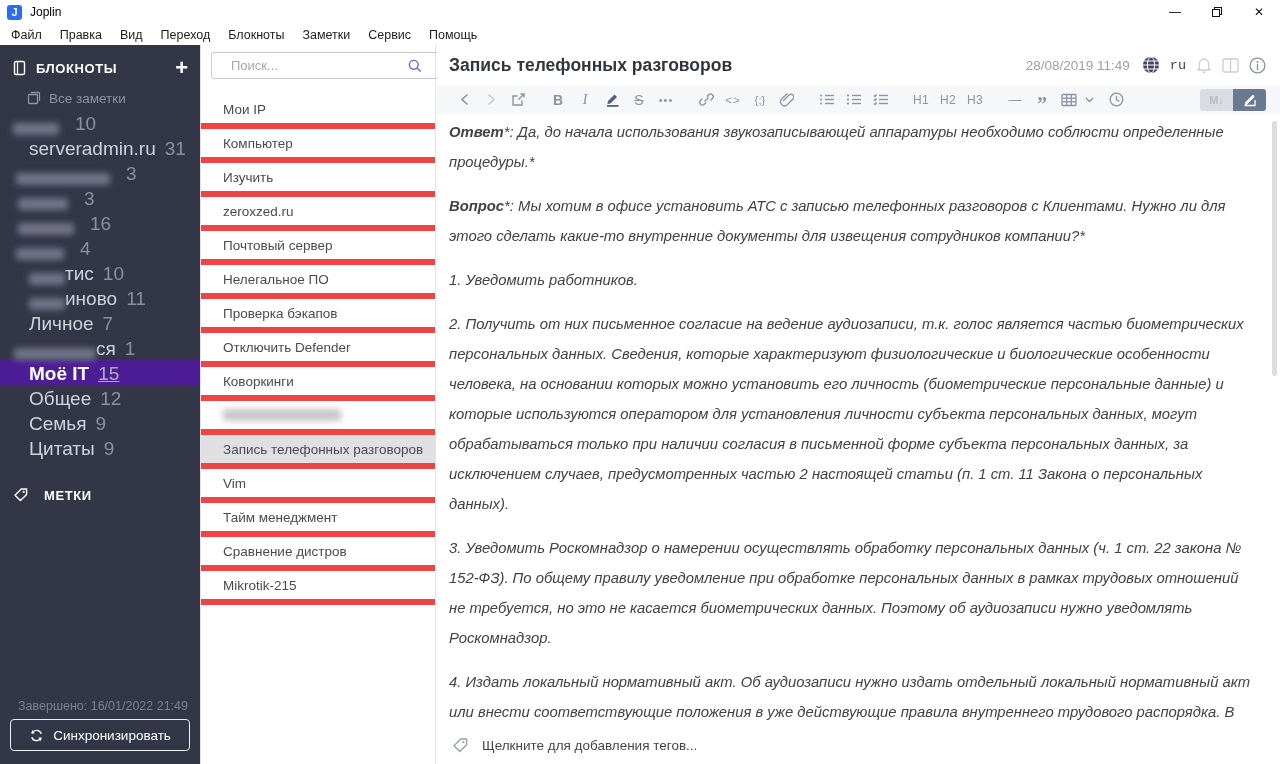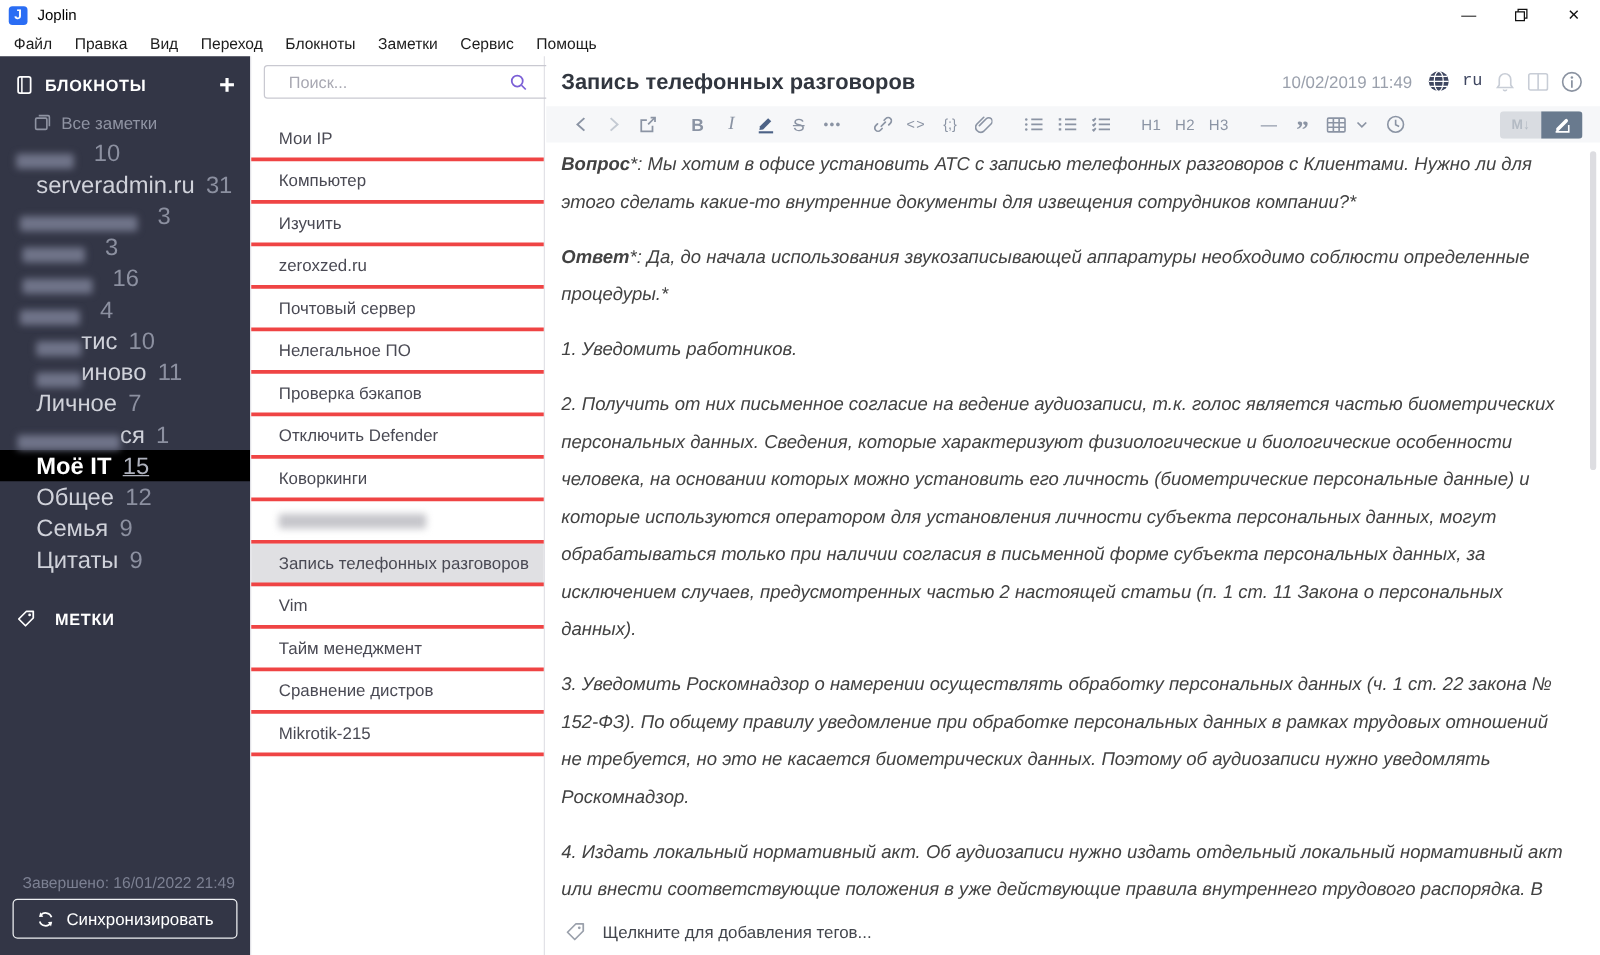--- a/index.html
+++ b/index.html
@@ -20,39 +20,39 @@
 
   
   .sidebar { position:absolute; top:45px; bottom:0; left:0; width:200px; background:#333646; color:#d0d2da; }
   .sb-header { display:flex; align-items:center; height:36px; margin-top:5px; padding:0 12px; }
   .sb-header .hd-label { font-size:13px; font-weight:bold; color:#fff; letter-spacing:.6px; margin-left:9px; }
   .sb-plus { margin-left:auto; color:#fff; font-size:22px; font-weight:bold; line-height:20px; }
   .sb-allnotes { display:flex; align-items:center; height:24px; padding-left:27px; color:#8f93a2; font-size:13.5px; }
   .sb-allnotes span { margin-left:8px; }
   .sb-item { height:25px; display:flex; align-items:flex-end; padding-left:29px; font-size:19px; color:#d0d2da; }
   .sb-item .count { margin-left:9px; color:#8c90a0; }
-  .sb-item.selected { background:#000000; color:#fff; font-weight:bold; }
+  .sb-item.selected { background:#4c1d95; color:#fff; font-weight:bold; }
   .sb-item.selected .count { color:#aeb1bd; font-weight:normal;text-decoration:underline; }
   .redact { display:inline-block; height:12px; border-radius:2px; background:#707489; filter:blur(3px); margin-right:7px; }
   .redact-light { display:inline-block; height:12px; border-radius:2px; background:#c6c6cb; filter:blur(3px); }
   .sb-tags-header { display:flex; align-items:center; margin-top:27px; padding:0 13px; }
   .sb-tags-header .hd-label { font-size:13px; font-weight:bold; color:#fff; letter-spacing:.6px; margin-left:15px; }
   .sync-status { position:absolute; bottom:51px; left:18px; font-size:12.5px; color:#7c8092;margin-top:25px; }
   .sync-btn { position:absolute; bottom:13px; left:10px; width:180px; height:32px; border:1px solid #eef0f2; border-radius:4px;
               background:transparent; color:#fff; font-size:13.5px; display:flex; align-items:center; justify-content:center; gap:9px; }
 
   
   .notelist { position:absolute; top:45px; bottom:0; left:200px; width:236px; background:#fff; border-right:1px solid #e2e2e7; border-left:1px solid #e2e2e7; }
   .search-row { display:flex; align-items:center; margin:7px 8px 0 10px; gap:7px; }
   .search-box { flex:1; height:27px; border:1px solid #c9c9d1; border-radius:3px; display:flex; align-items:center; padding:0 19px; }
   .search-box input { border:none; outline:none; flex:1; min-width:0; font-size:13px; color:#555; font-family:"Liberation Sans",sans-serif; }
   .search-box input::placeholder { color:#a8a8b2; }
   .btn-purple { width:27px; height:27px; border-radius:6px; background:#5b3bd5; display:flex; align-items:center; justify-content:center; flex:0 0 auto; }
   .notes { margin-top:16px; }
-  .note-item { height:34px; display:flex; align-items:center; padding:0 8px 0 22px; font-size:13.5px; color:#4a4a54; border-bottom:3px solid #ef4444; }
+  .note-item { height:34px; display:flex; align-items:center; padding:0 8px 0 22px; font-size:13.5px; color:#4a4a54; border-bottom:6px solid #ef4444; }
   .note-item.selected { background:#e0e0e3; }
 
   
   .editor { position:absolute; top:45px; bottom:0; left:437px; right:0; background:#fff; }
   .ed-header { position:absolute; top:0; left:0; right:0; height:40px; display:flex; align-items:center; padding:0 14px 0 12px; }
   .ed-title { font-size:17.5px; font-weight:bold; color:#31363f; }
   .ed-meta { margin-left:auto; display:flex; align-items:center; gap:10px; }
   .ed-date { font-size:13.5px; color:#9aa0ac; margin-right:2px; }
   .ed-locale { font-size:13.5px; color:#3e4660;font-family:Liberation Mono, monospace; }
   .toolbar { position:absolute; top:40px; left:0; right:0; height:29px; background:#f6f7f9; display:flex; align-items:center; padding:0 14px 0 18px; color:#8b94a4; }
@@ -277,21 +277,21 @@
     <div class="note-item">
         <span>Mikrotik-215</span>
       </div>
   </div>
 </div>
 
 <div class="editor">
   <div class="ed-header">
     <div class="ed-title">Запись телефонных разговоров</div>
     <div class="ed-meta">
-      <span class="ed-date">10/02/2019 11:49</span>
+      <span class="ed-date">28/08/2019 11:49</span>
       <svg width="18" height="18" viewBox="0 0 18 18">
         <circle cx="9" cy="9" r="8" fill="#3e4660"></circle>
         <ellipse cx="9" cy="9" rx="3.6" ry="8" fill="none" stroke="#fff" stroke-width="1"></ellipse>
         <line x1="1" y1="9" x2="17" y2="9" stroke="#fff" stroke-width="1"></line>
         <line x1="2.2" y1="5" x2="15.8" y2="5" stroke="#fff" stroke-width="1"></line>
         <line x1="2.2" y1="13" x2="15.8" y2="13" stroke="#fff" stroke-width="1"></line>
       </svg>
       <span class="ed-locale">ru</span>
       <svg width="16" height="17" viewBox="0 0 16 17">
         <path d="M8 2 a4.6 4.6 0 0 1 4.6 4.6 V11 l1.4 2 H2 l1.4-2 V6.6 A4.6 4.6 0 0 1 8 2 Z" fill="none" stroke="#c8cdd6" stroke-width="1.3"></path>
@@ -411,22 +411,22 @@
       <div class="toggle-rt">
         <svg width="14" height="14" viewBox="0 0 14 14">
           <path d="M2 12.5 V9.5 L9 2.5 a1.4 1.4 0 0 1 2 2 L4 11.5 Z" fill="#fff"></path>
           <path d="M12 7 V12.5 H1.5" fill="none" stroke="#fff" stroke-width="1.3"></path>
         </svg>
       </div>
     </div>
   </div>
 
   <div class="content">
+    <p><span class="lead">Ответ</span><span>*: Да, до начала использования звукозаписывающей аппаратуры необходимо соблюсти определенные процедуры.*</span></p>
     <p><span class="lead">Вопрос</span><span>*: Мы хотим в офисе установить АТС с записью телефонных разговоров с Клиентами. Нужно ли для этого сделать какие-то внутренние документы для извещения сотрудников компании?*</span></p>
-    <p><span class="lead">Ответ</span><span>*: Да, до начала использования звукозаписывающей аппаратуры необходимо соблюсти определенные процедуры.*</span></p>
     <p><span>1. Уведомить работников.</span></p>
     <p><span>2. Получить от них письменное согласие на ведение аудиозаписи, т.к. голос является частью биометрических персональных данных. Сведения, которые характеризуют физиологические и биологические особенности человека, на основании которых можно установить его личность (биометрические персональные данные) и которые используются оператором для установления личности субъекта персональных данных, могут обрабатываться только при наличии согласия в письменной форме субъекта персональных данных, за исключением случаев, предусмотренных частью 2 настоящей статьи (п. 1 ст. 11 Закона о персональных данных).</span></p>
     <p><span>3. Уведомить Роскомнадзор о намерении осуществлять обработку персональных данных (ч. 1 ст. 22 закона № 152-ФЗ). По общему правилу уведомление при обработке персональных данных в рамках трудовых отношений не требуется, но это не касается биометрических данных. Поэтому об аудиозаписи нужно уведомлять Роскомнадзор.</span></p>
     <p><span>4. Издать локальный нормативный акт. Об аудиозаписи нужно издать отдельный локальный нормативный акт или внести соответствующие положения в уже действующие правила внутреннего трудового распорядка. В этих документах нужно указать конкретные цели введения аудиозаписи (например, контроль рабочего процесса, трудовой дисциплины, повышение качества обслуживания, обеспечение безопасности и т. д.) и порядок осуществления этой меры. В частности, нужно указать, какие именно телефонные разговоры будут записываться, какие приняты меры по обеспечению конфиденциальности информации, сколько времени будут храниться записи. Если этого не сделать, есть риск, что работники обратятся в суд с жалобой на неправомерные действия работодателя, в том числе с требованием о прекращении аудиозаписи.</span></p>
   </div>
 
   <div class="tagbar">
     <svg width="17" height="17" viewBox="0 0 17 17">
       <path d="M2 8.8 L8.8 2 H14.6 V7.8 L7.8 14.6 Z" fill="none" stroke="#9aa0ab" stroke-width="1.4" stroke-linejoin="round"></path>
       <circle cx="11.4" cy="5.2" r="1.1" fill="#9aa0ab"></circle>

